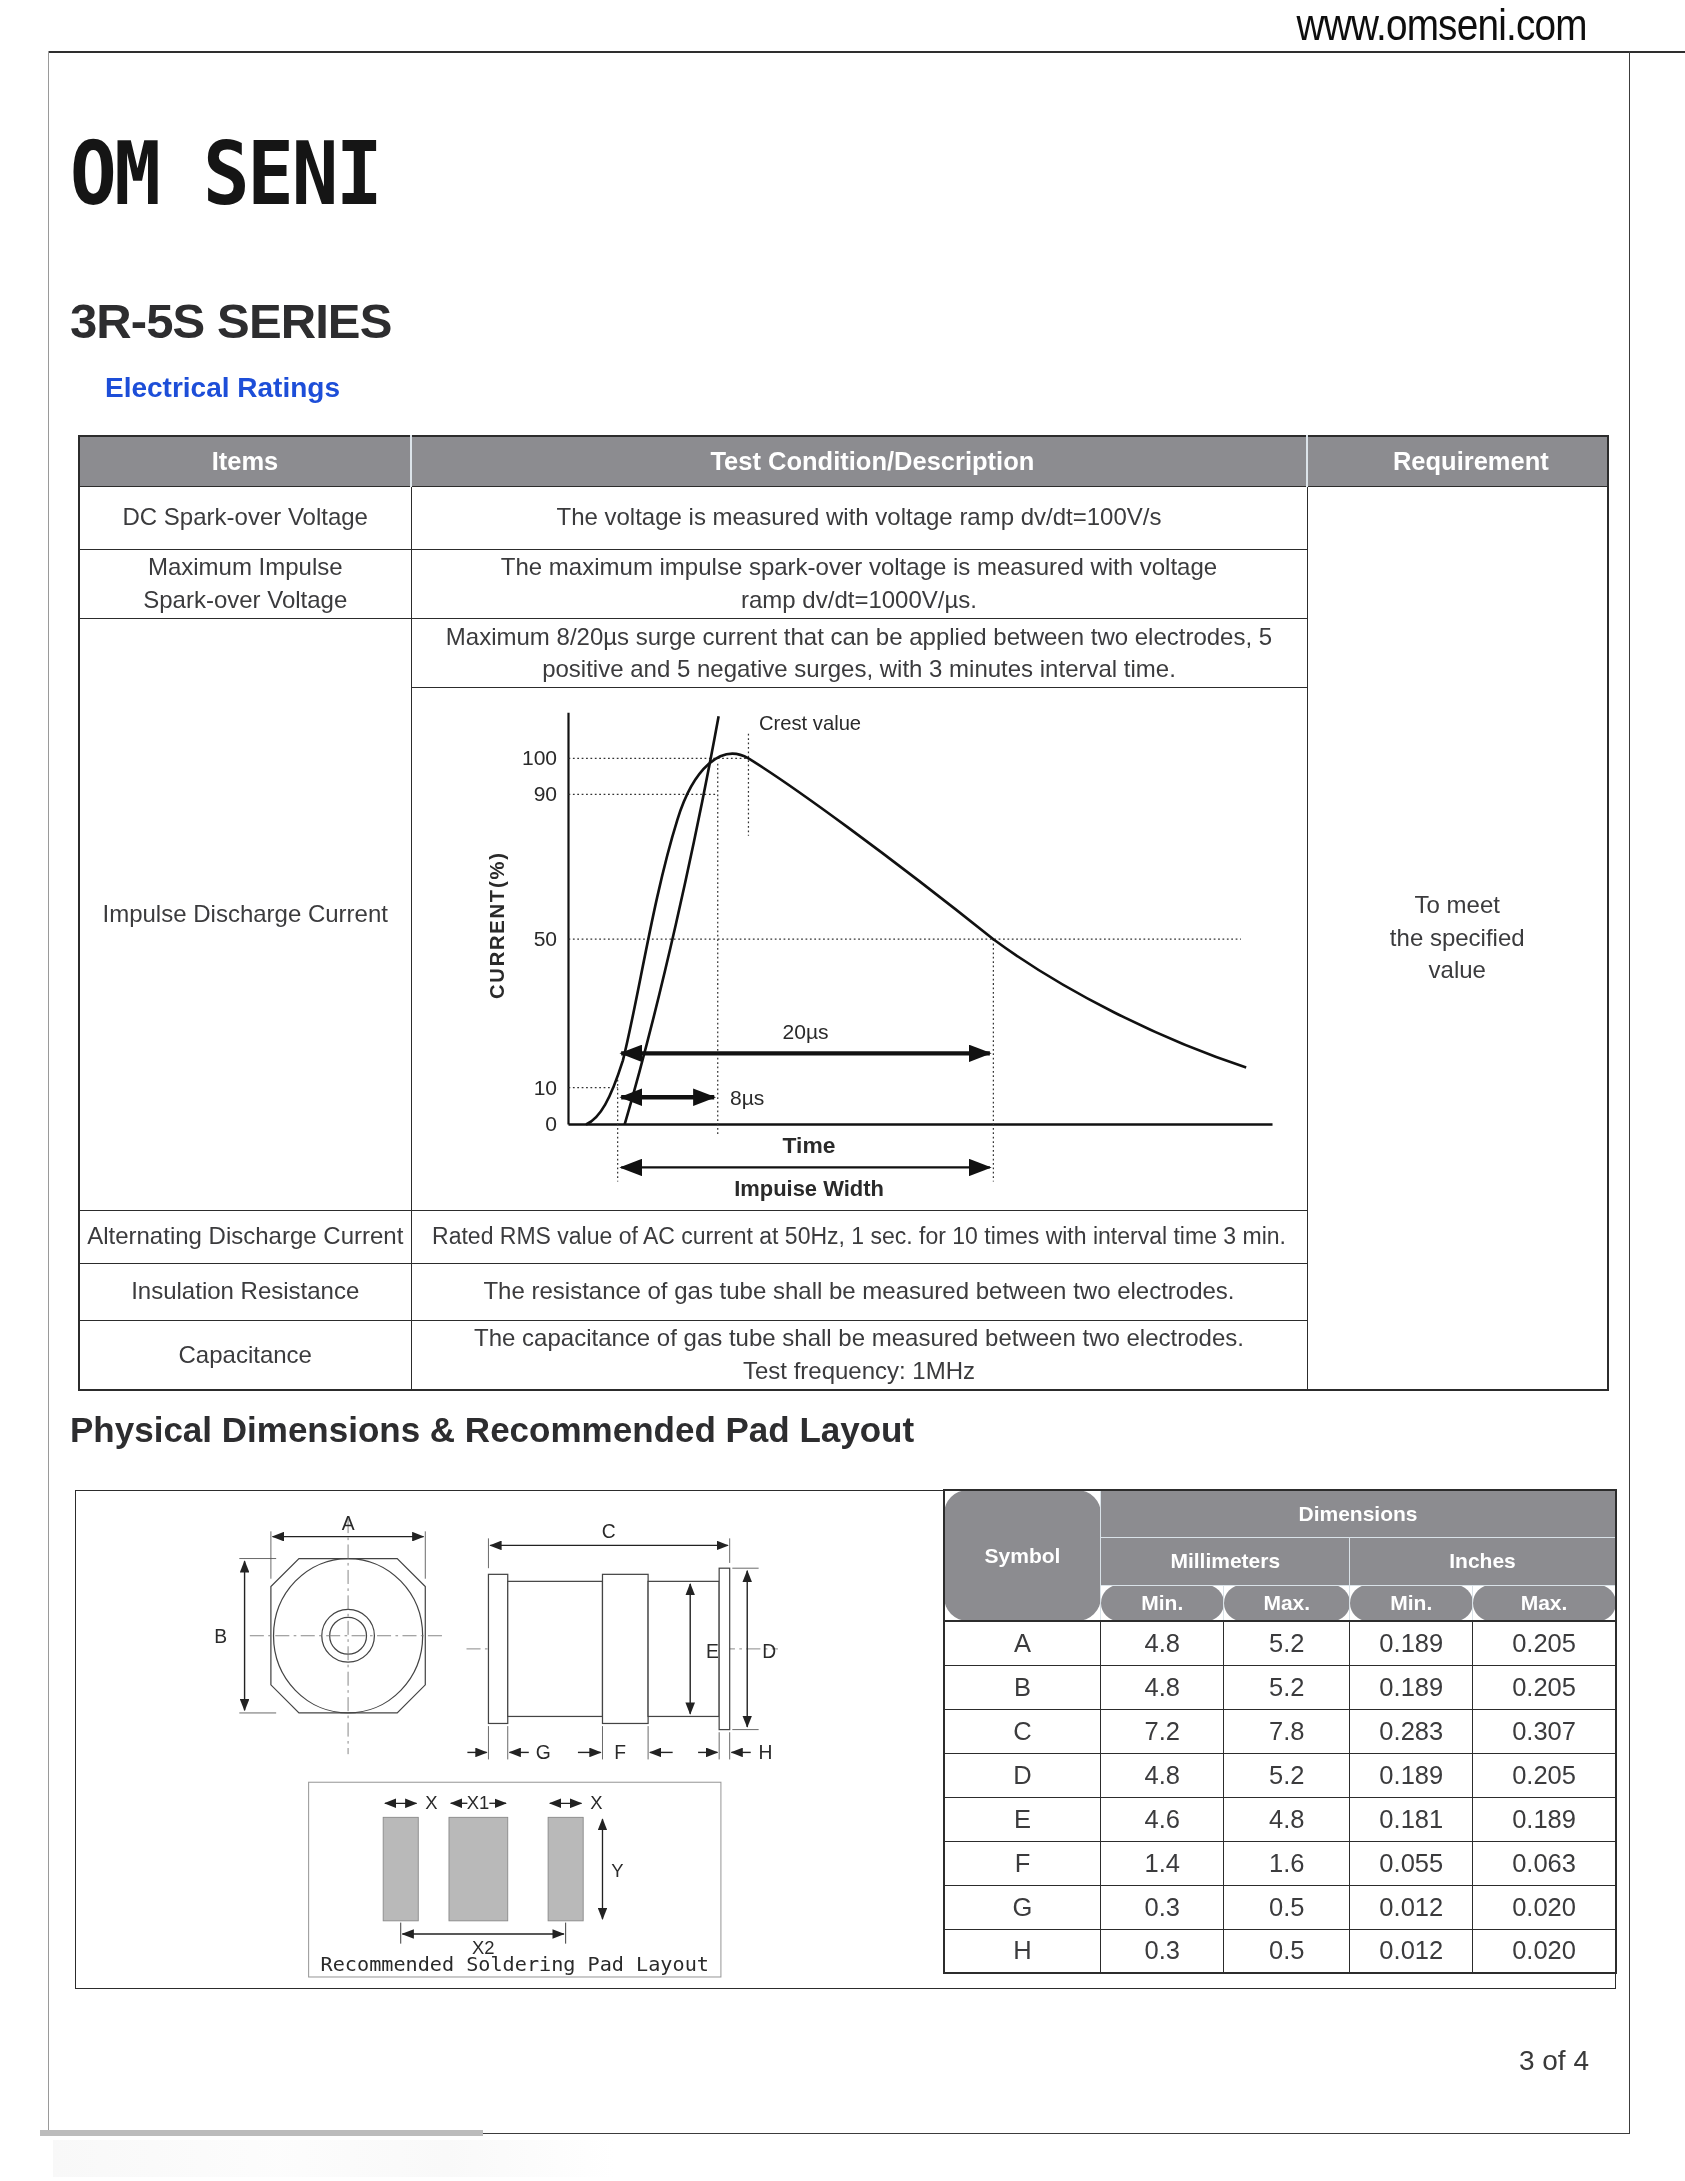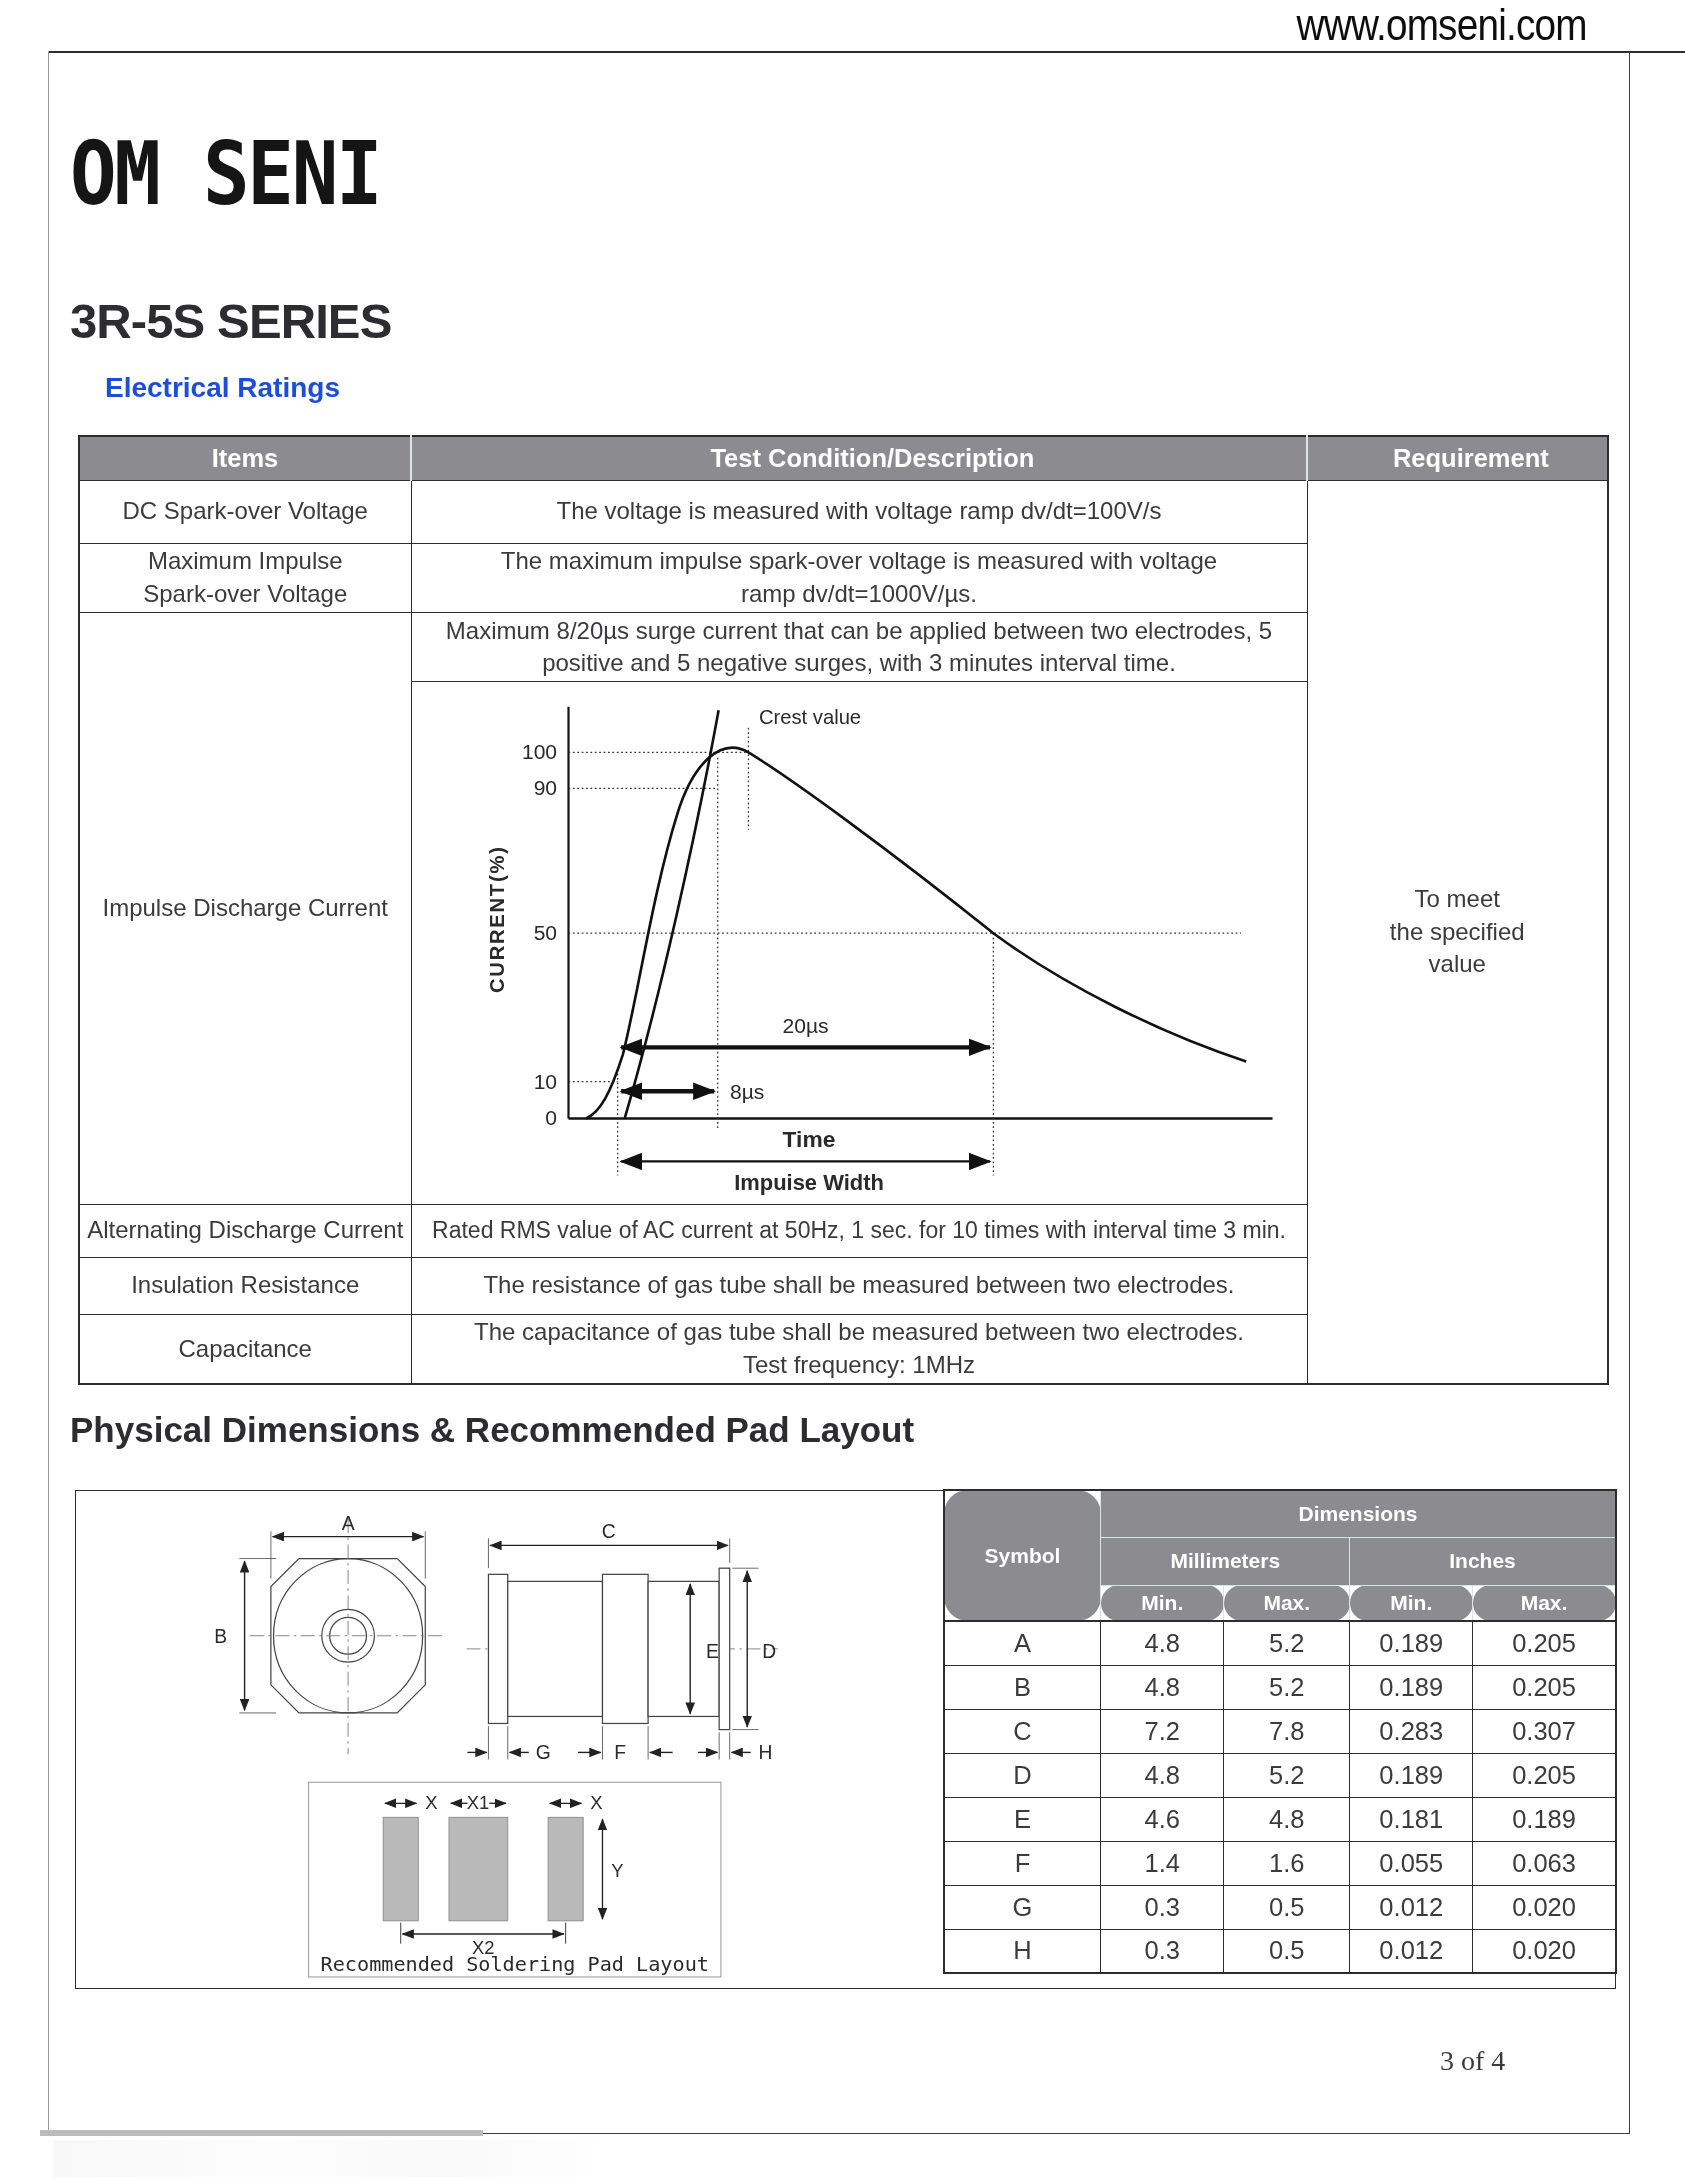--- a/index.html
+++ b/index.html
@@ -15,29 +15,29 @@
               background:linear-gradient(90deg,#f1f1f1,#fafafa 40%,#f3f3f3 70%,#fff);}
   
   .site-url{top:0px;right:98px;font-size:44px;color:#0e0e0e;letter-spacing:-0.9px;
             transform:scaleX(.88);transform-origin:right top;}
   .logo{left:70px;top:128px;font-family:"DejaVu Sans Mono",monospace;font-weight:700;
         font-size:88px;line-height:1.05;color:#151515;letter-spacing:-2.6px;
         transform:scaleX(.88);transform-origin:left top;}
   .series-title{left:70px;top:293px;font-size:49px;font-weight:700;color:#2d2d2f;letter-spacing:-0.9px;}
   .sub-heading{left:105px;top:372px;font-size:28px;font-weight:700;color:#1d4ed8;}
   .phys-heading{left:70px;top:1410px;font-size:35px;font-weight:700;color:#2d2d2f;}
-  .page-num{left:1440px;top:2045px;width:149px;text-align:left;font-size:28px;color:#3a3a3a;font-family:Liberation Serif, serif;}
+  .page-num{left:1440px;top:2045px;width:149px;text-align:right;font-size:28px;color:#3a3a3a;}
   
   table{border-collapse:collapse;table-layout:fixed;}
   .ratings{left:78px;top:435px;width:1529px;border:2.6px solid #2c2c2c;}
   .ratings td,.ratings th{border:1.8px solid #2c2c2c;text-align:center;vertical-align:middle;
       font-size:24px;color:#3b3b3d;padding:1.8px 5.3px;line-height:1.35;}
   .ratings th{background:#8c8c90;color:#ffffff;font-weight:700;font-size:25.5px;}
   .ratings th + th{border-left:2.6px solid #dce4ea;padding-left:32px;}
-  .ratings tr.hdr{height:44px;margin-top:12px;}
+  .ratings tr.hdr{height:50px;margin-top:12px;}
   .r1{height:63px}.r2{height:64px}.r3{height:66px}.rchart{height:514px}
   .r5{height:53px}.r6{height:57px}.r7{height:68px}
   .chart-cell{padding:0 !important;}
   .tight{white-space:nowrap;font-size:23px !important;}
   
   .phys-box{left:75px;top:1490px;width:1539px;height:497px;border:1.8px solid #2c2c2c;}
   .dims{position:absolute;right:-1.8px;top:-1.8px;width:672px;border:2.6px solid #2c2c2c;background:#fff;}
   .dims th{background:#8c8c90;color:#fff;font-weight:700;font-size:21px;
            border:1.8px solid #d9e2e8;text-align:center;vertical-align:middle;}
   .dims td{border:1.8px solid #2c2c2c;font-size:25.5px;color:#3b3b3d;text-align:center;vertical-align:middle;}

